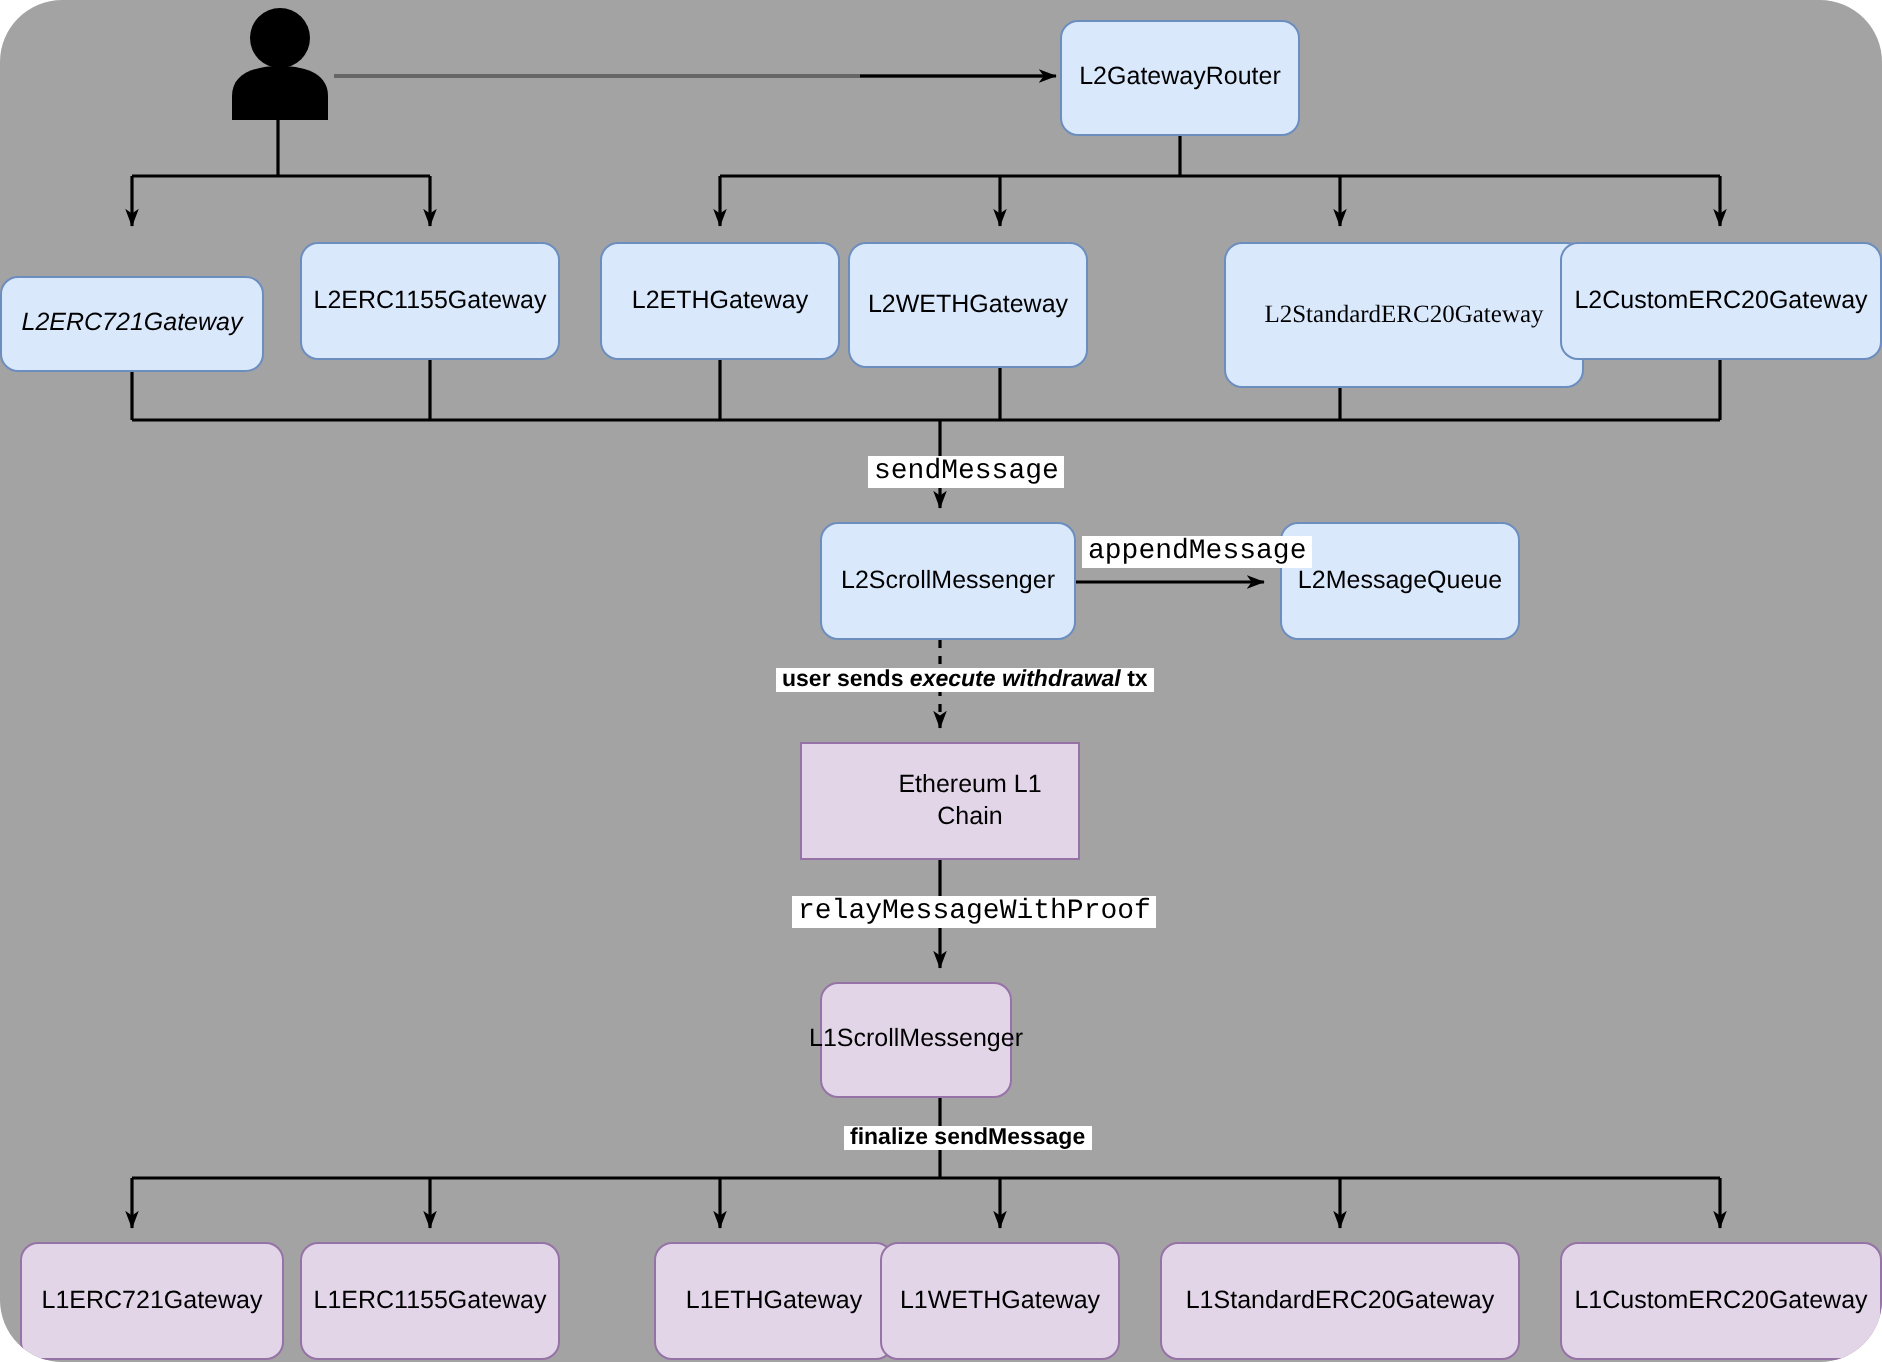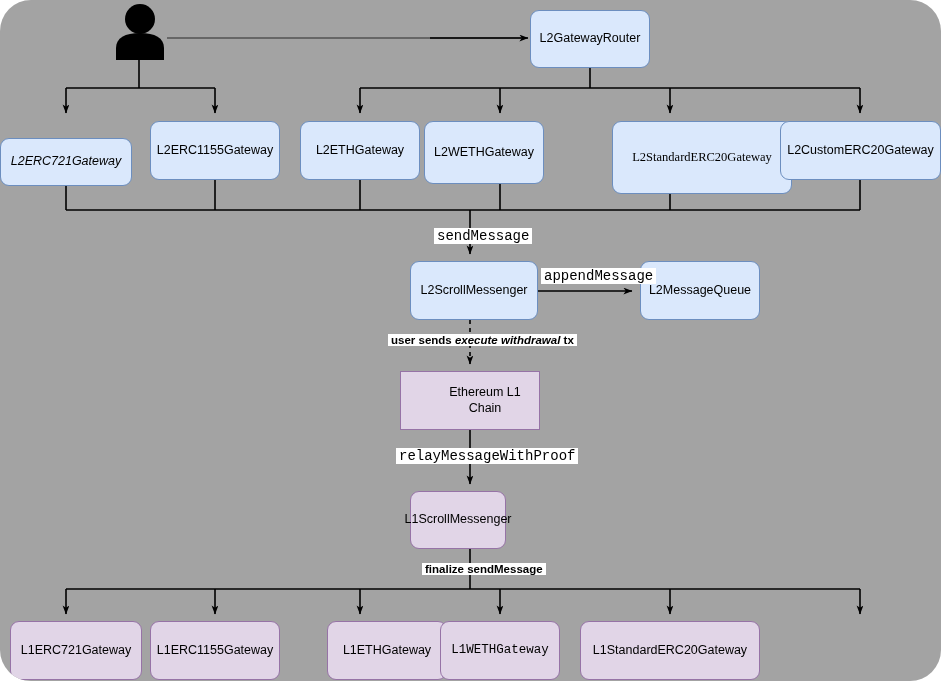--- a/index.html
+++ b/index.html
@@ -188,26 +188,29 @@
 
   <div class="node purple" style="left:0px; top:621px; width:132px; height:59px;margin-left:10px;">
     <span>L1ERC721Gateway</span>
   </div>
   <div class="node purple" style="left:150px; top:621px; width:130px; height:59px;">
     <span>L1ERC1155Gateway</span>
   </div>
   <div class="node purple" style="left:300px; top:621px; width:120px; height:59px;margin-left:27px;">
     <span>L1ETHGateway</span>
   </div>
-  <div class="node purple" style="left:440px; top:621px; width:120px; height:59px;font-family:Liberation Mono, monospace;">
+  <div class="node purple" style="left:440px; top:621px; width:120px; height:59px;">
     <span>L1WETHGateway</span>
   </div>
   <div class="node purple" style="left:580px; top:621px; width:180px; height:59px;">
     <span>L1StandardERC20Gateway</span>
   </div>
+  <div class="node purple" style="left:780px; top:621px; width:161px; height:59px;">
+    <span>L1CustomERC20Gateway</span>
+  </div>
 
   <div class="edge-label mono" style="left:434px; top:228px;">sendMessage</div>
 
   <div class="edge-label mono" style="left:541px; top:268px;">appendMessage</div>
 
   <div class="edge-label sans" style="left:388px; top:334px;"><span>user sends </span><em>execute withdrawal</em><span> tx</span></div>
 
   <div class="edge-label mono" style="left:396px; top:448px;">relayMessageWithProof</div>
 
   <div class="edge-label sans" style="left:422px; top:563px;">finalize sendMessage</div>

